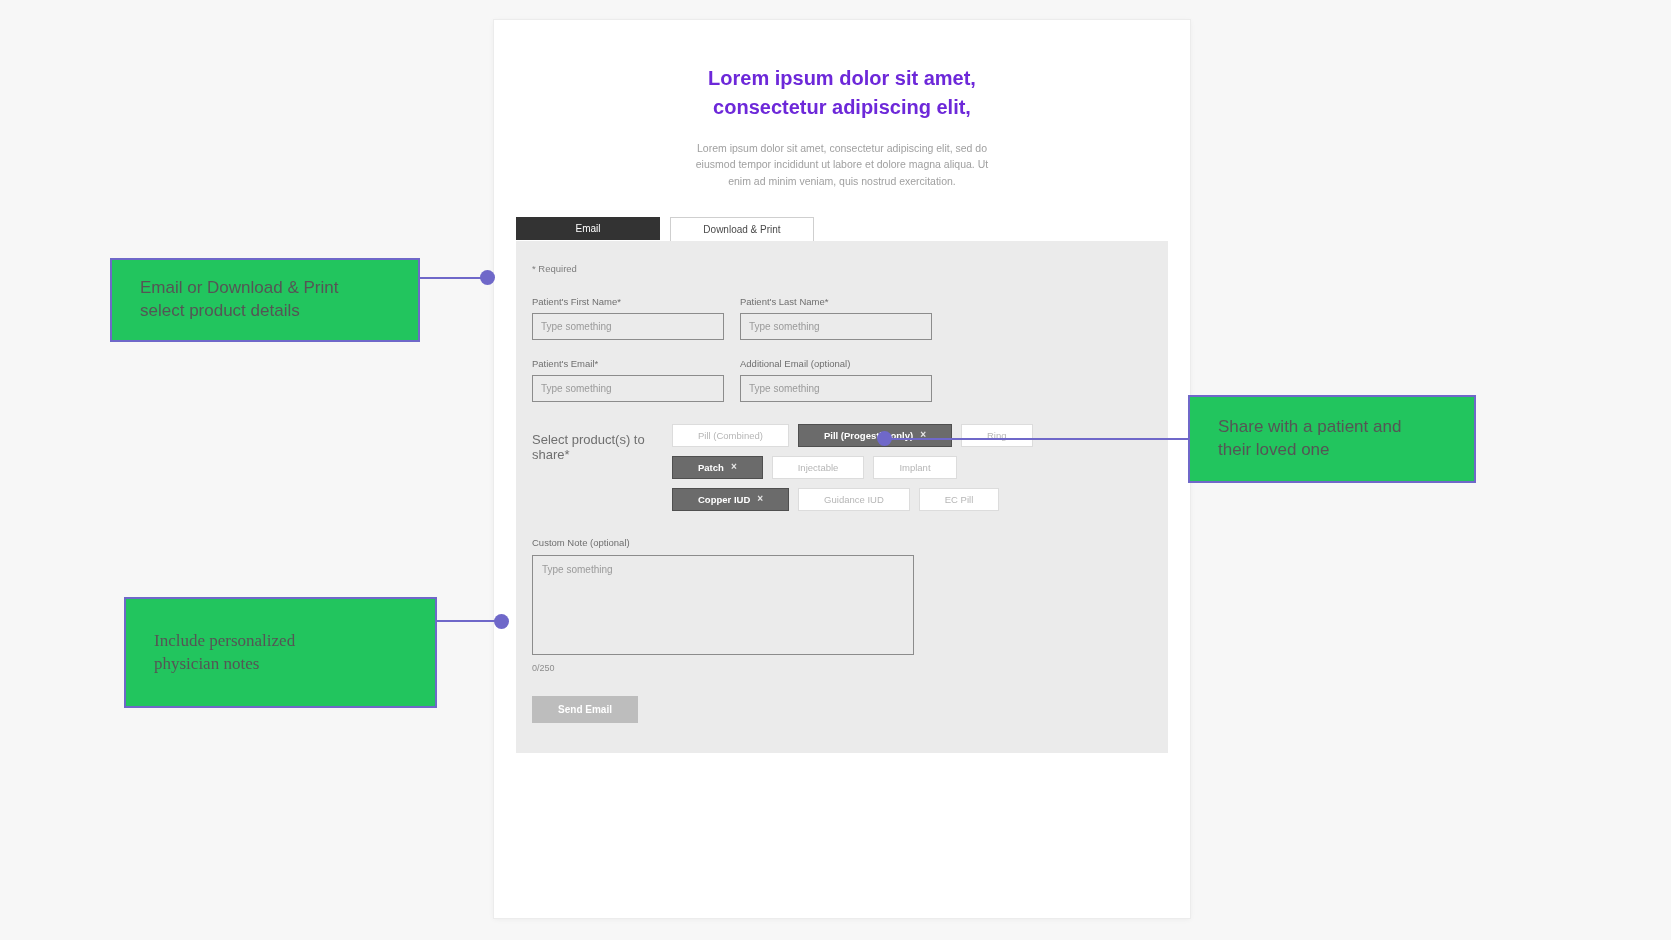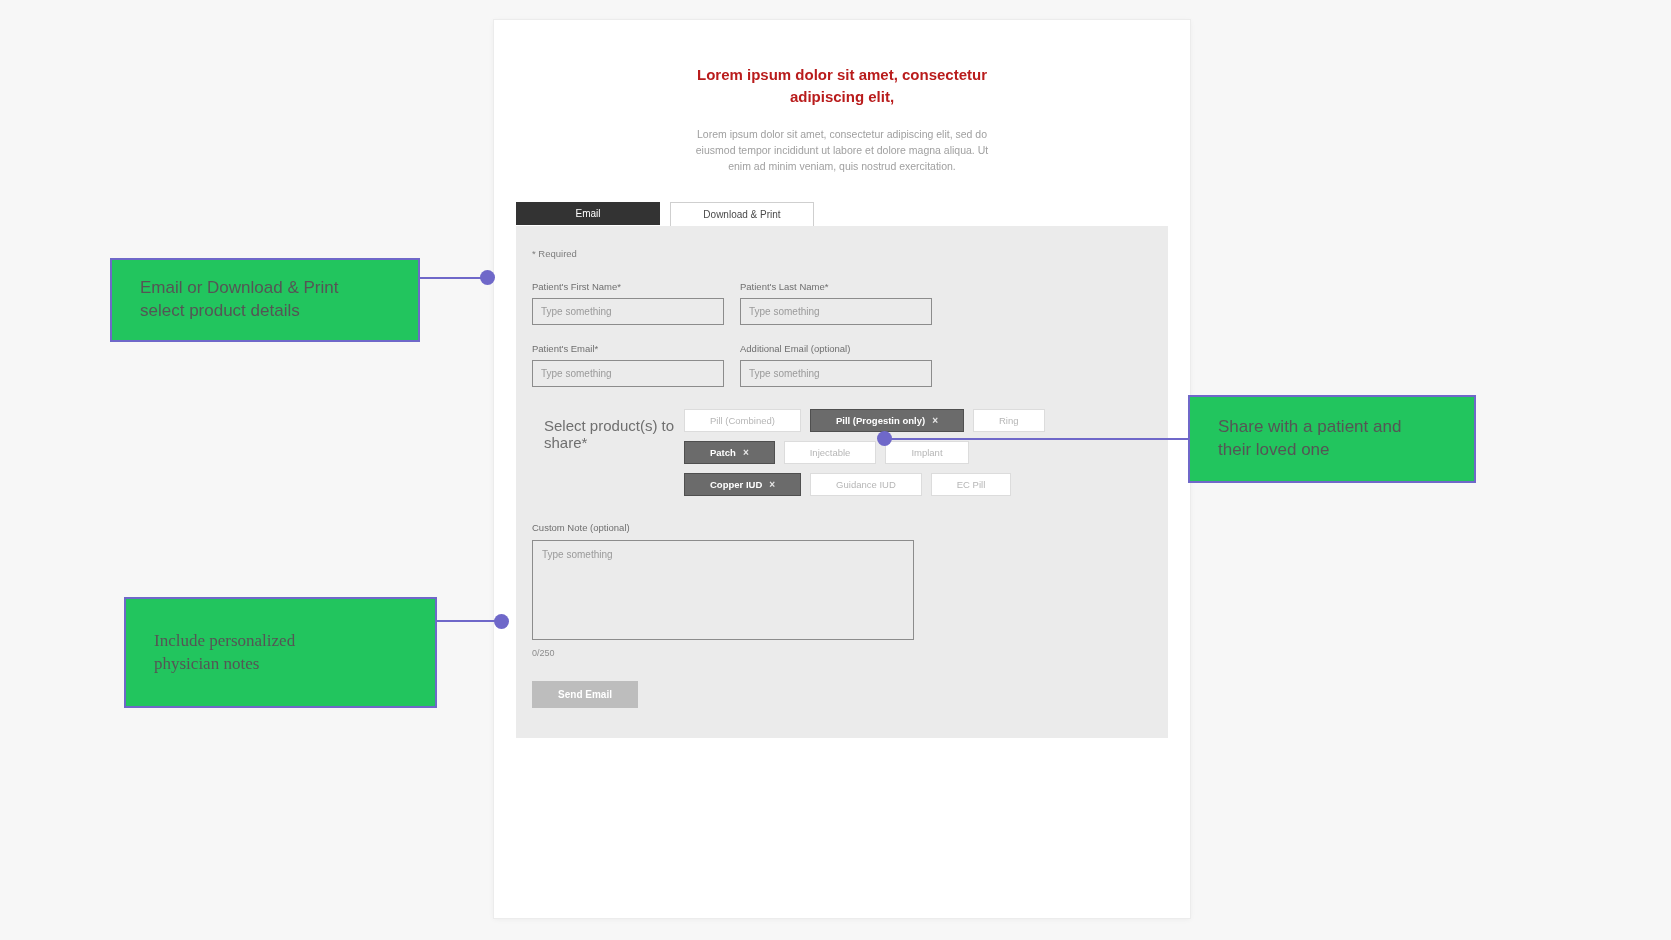--- a/index.html
+++ b/index.html
@@ -59,23 +59,23 @@
     border-bottom: 1.6px solid #2b2b2b;
   }
 
   
   .hero {
     padding: 44px 0 28px 0;
     text-align: center;
   }
   .hero h1 {
     margin: 0 auto;
-    font-size: 15px;
+    font-size: 20px;
     line-height: 1.45;
-    color: #b91c1c;
+    color: #6d28d9;
     font-weight: bold;
     max-width: 330px;
   }
   .hero p {
     margin: 18px auto 0 auto;
     font-size: 10.5px;
     line-height: 1.55;
     color: #a0a0a0;
     max-width: 318px;
   }
@@ -147,26 +147,25 @@
   }
   .text-input::placeholder { color: #9a9a9a; }
 
   
   .chips-block {
     display: flex;
     margin-top: 22px;
     margin-bottom: 10px;
   }
   .chips-label {
-    font-size: 15px;
+    font-size: 13px;
     color: #6f6f6f;
     width: 140px;
     flex: none;
     padding-top: 8px;
-    margin-left: 12px;
   }
   .chips-grid {
     display: flex;
     flex-wrap: wrap;
     gap: 9px 9px;
     align-content: flex-start;
     width: 380px;
   }
   .chip {
     height: 23px;

